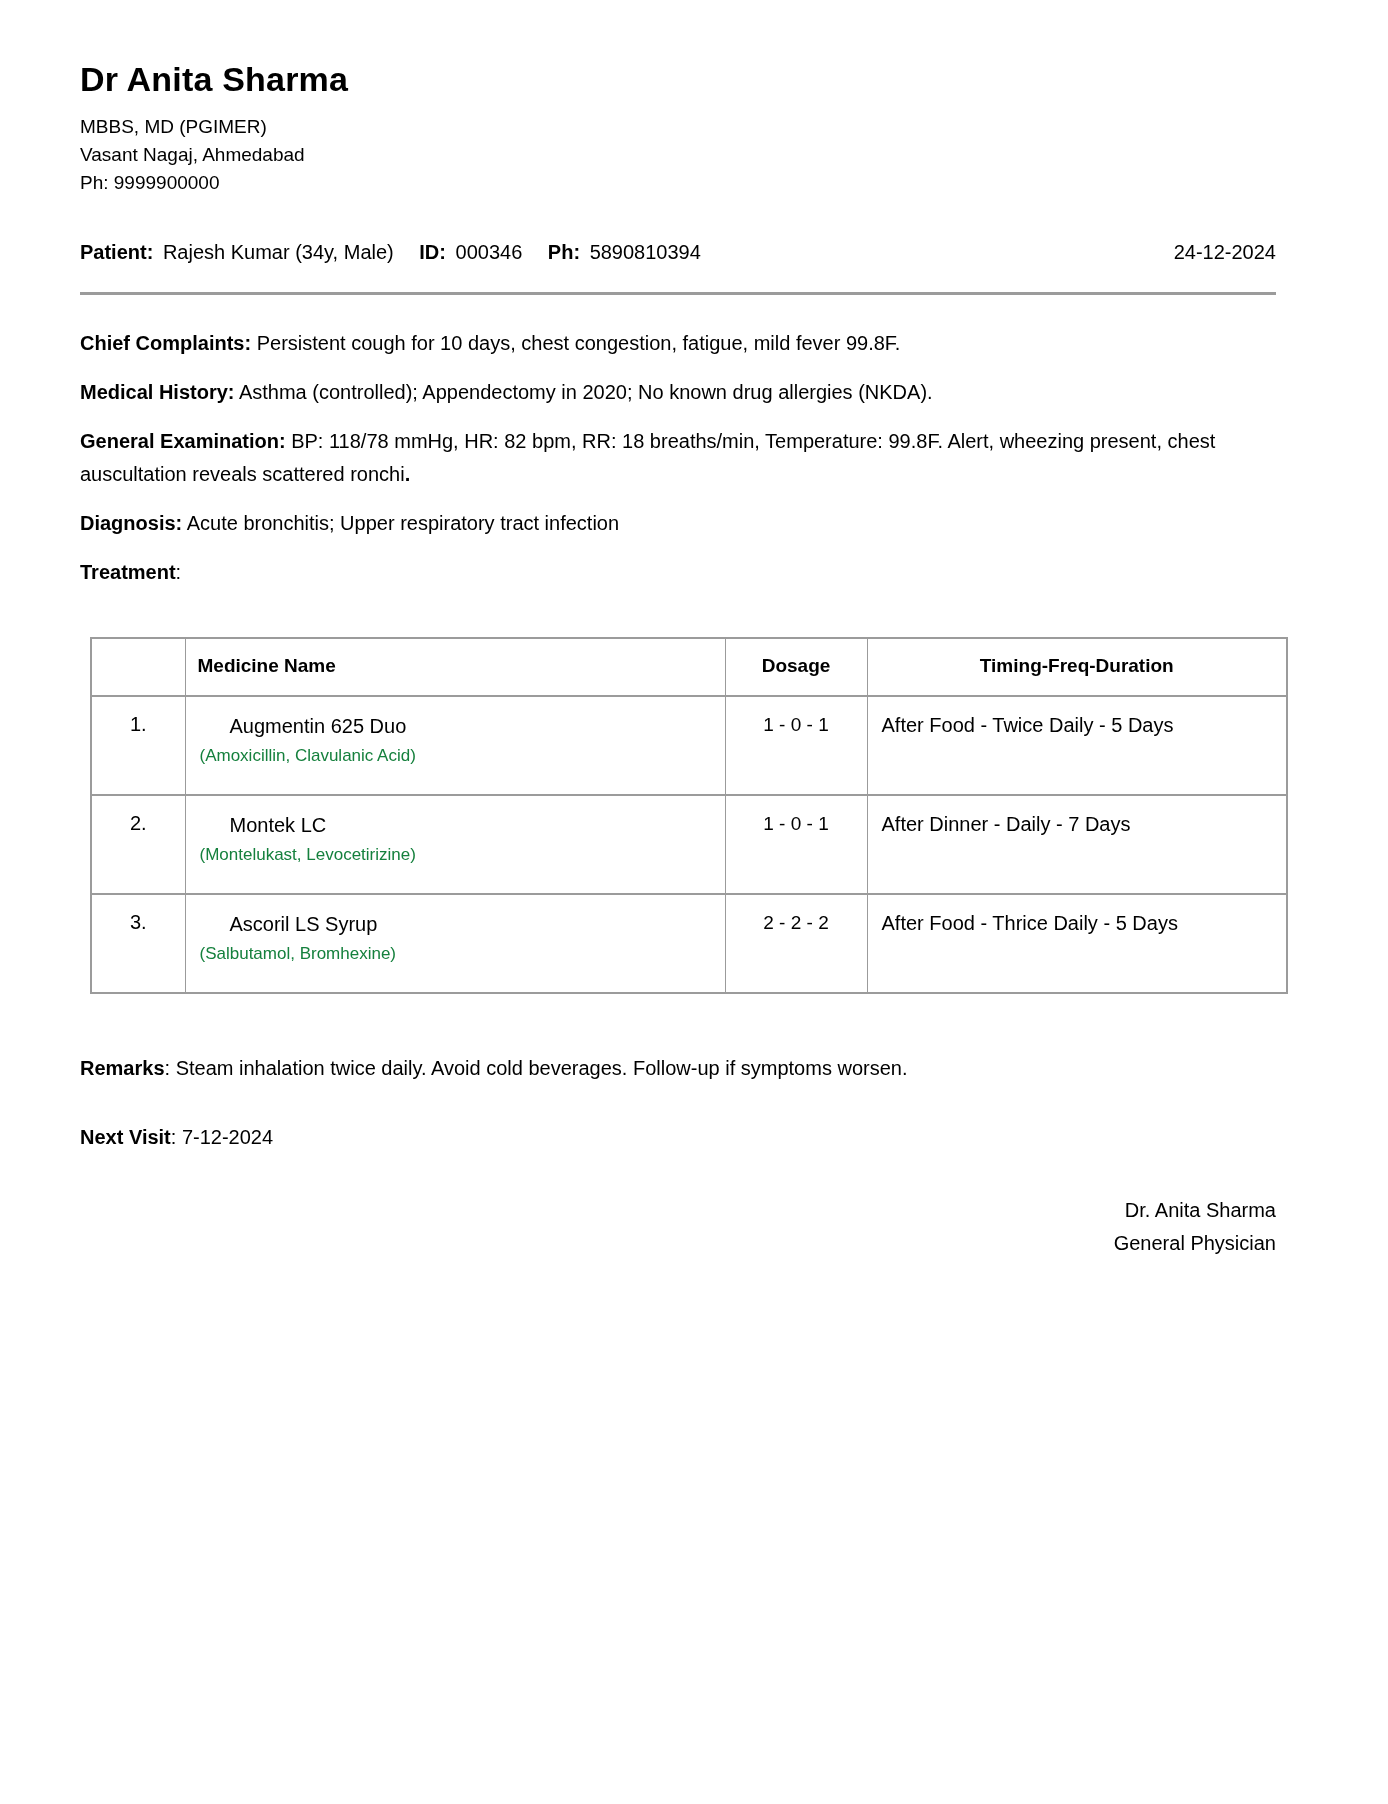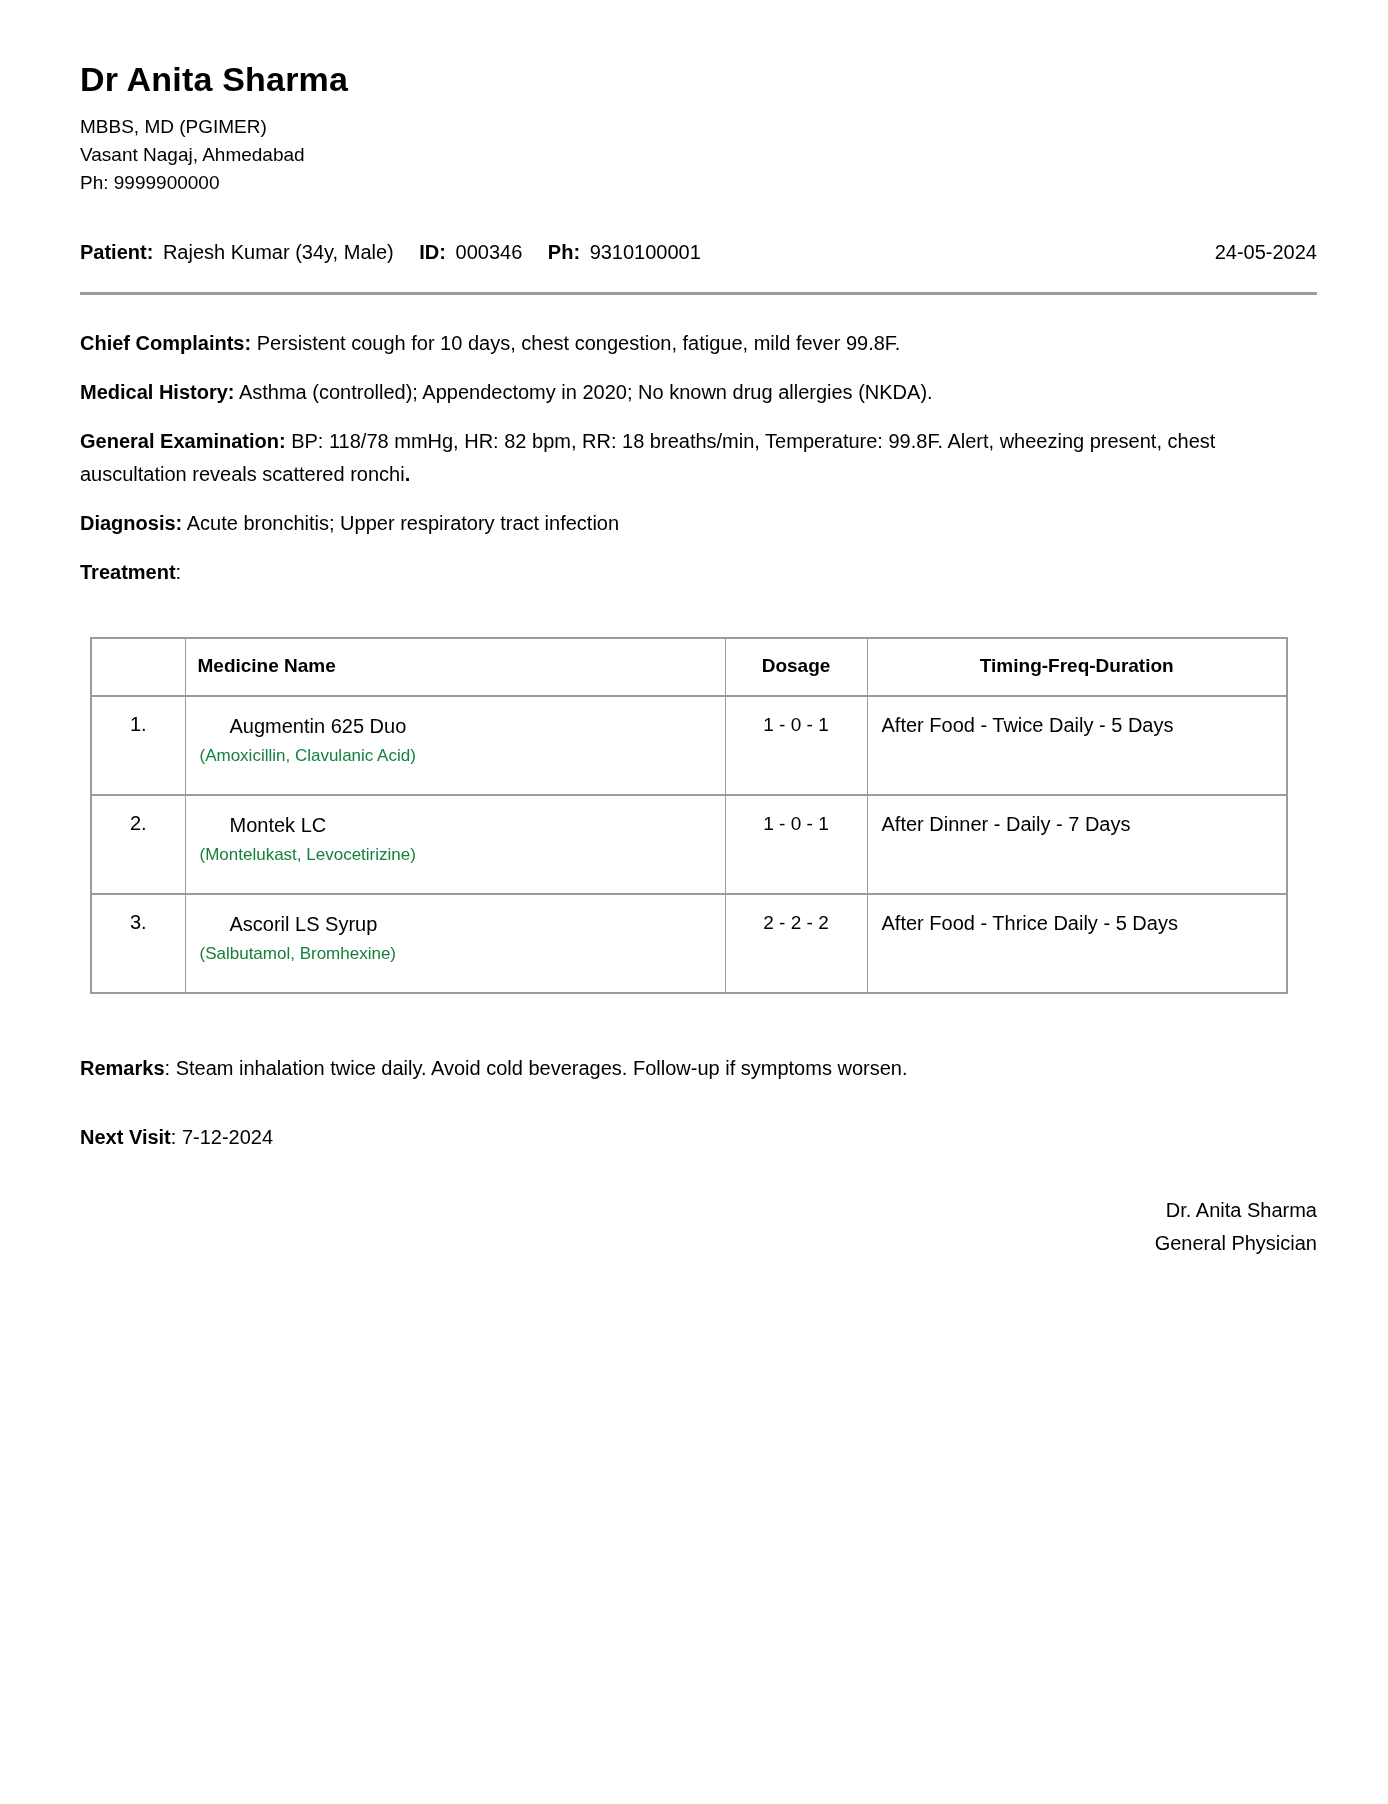--- a/index.html
+++ b/index.html
@@ -6,21 +6,21 @@
   html, body { background: #ffffff; }
   body {
     font-family: "Liberation Sans", "DejaVu Sans", sans-serif;
     color: #000000;
     width: 1388px;
   }
   .page {
     width: 1388px;
     height: 1804px;
     background: #ffffff;
-    padding: 60px 71px 0 80px;
+    padding: 60px 112px 0 80px;
     overflow: hidden;
   }
 
   
   .doctor-name {
     font-size: 34px;
     font-weight: bold;
     letter-spacing: 0.2px;
     margin-bottom: 14px;
   }
@@ -127,23 +127,23 @@
     <div class="doctor-line">Ph: 9999900000</div>
   </header>
 
   <div class="patient-row">
     <div class="patient-left">
       <strong>Patient:</strong>
       <span>Rajesh Kumar (34y, Male)</span>
       <strong class="seg-gap">ID:</strong>
       <span>000346</span>
       <strong class="seg-gap">Ph:</strong>
-      <span>9310100001</span>
+      <span>5890810394</span>
     </div>
-    <div class="patient-date">24-05-2024</div>
+    <div class="patient-date">24-12-2024</div>
   </div>
 
   <hr class="divider">
 
   <p class="section first">
     <strong>Chief Complaints:</strong>
     <span>Persistent cough for 10 days, chest congestion, fatigue, mild fever 99.8F.</span>
   </p>
 
   <p class="section">

